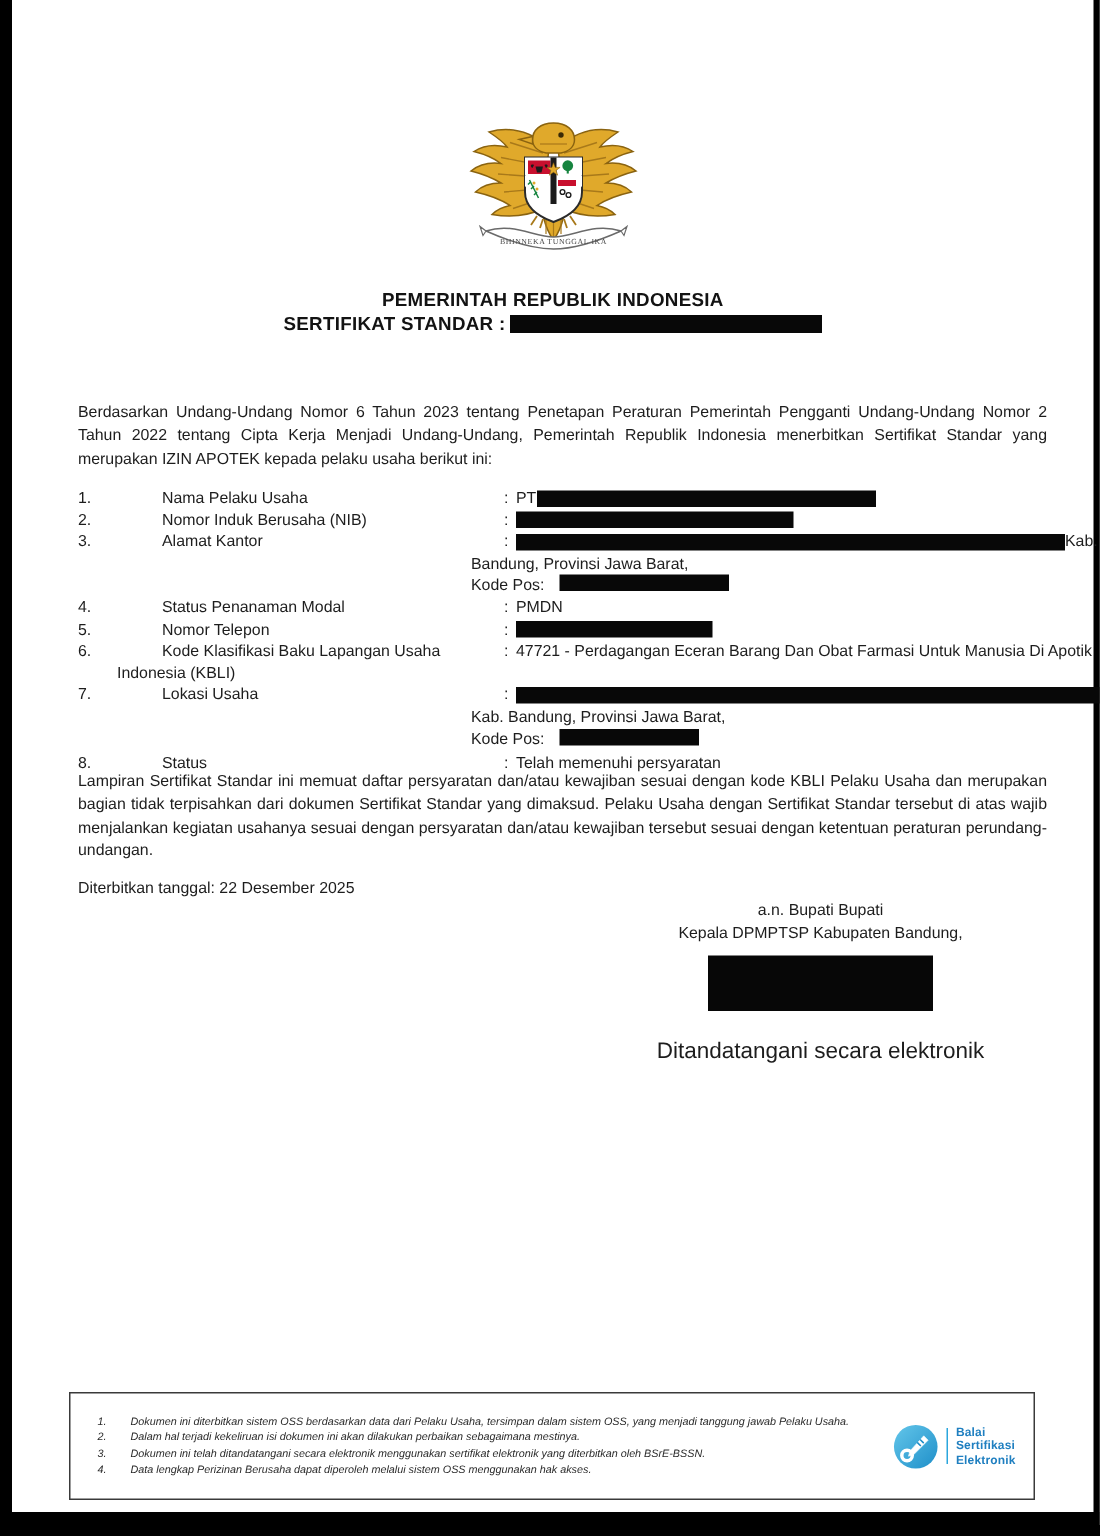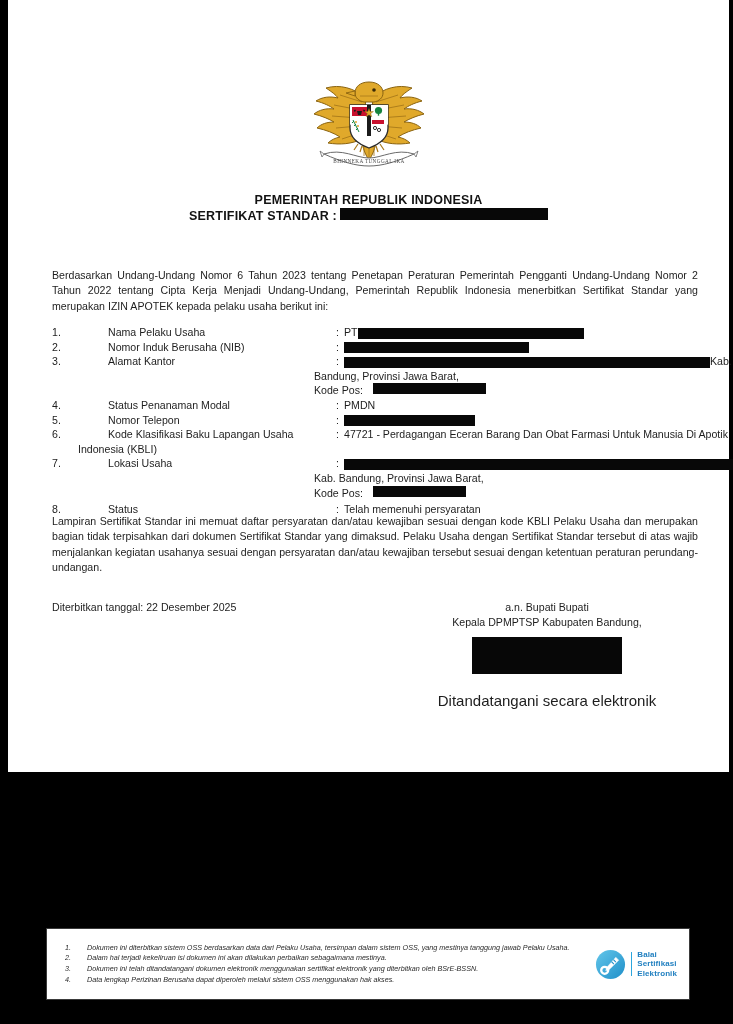--- a/index.html
+++ b/index.html
@@ -14,21 +14,21 @@
     overflow: hidden;
     font-family: "Liberation Sans", sans-serif;
   }
 
   
   #page {
     position: absolute;
     left: 8px;
     top: 0px;
     width: 721px;
-    height: 772px;
+    height: 1008px;
     background: #ffffff;
     box-sizing: border-box;
   }
   #page-inner {
     position: absolute;
     left: 0; top: 0; right: 0; bottom: 0;
   }
 
   
   .emblem-wrap {
@@ -55,20 +55,21 @@
     font-weight: bold;
     font-size: 12.5px;
     letter-spacing: 0.2px;
     color: #131313;
     line-height: 16px;
     white-space: nowrap;
   }
   .header .line3 {
     display: flex;
     justify-content: center;
+    align-items: center;
     gap: 3px;
   }
   .redact {
     display: inline-block;
     background: #080808;
     vertical-align: middle;
   }
   .redact-hdr { height: 12px; width: 208px; }
 
   
@@ -90,21 +91,20 @@
     width: 646px;
     top: 514px;
   }
   #issued-line {
     position: absolute;
     left: 44px;
     top: 586px;
     font-size: 10.6px;
     color: #1d1d1d;
     white-space: nowrap;
-    margin-top: 15px;
   }
 
   
   #details {
     position: absolute;
     left: 44px;
     top: 325px;
     width: 650px;
     font-size: 10.6px;
     color: #1d1d1d;
@@ -403,29 +403,29 @@
     <div>a.n. Bupati Bupati</div>
     <div>Kepala DPMPTSP Kabupaten Bandung,</div>
     <div class="sig-redact"></div>
     <div class="sig-foot">Ditandatangani secara elektronik</div>
   </div>
 
   <div id="footer-box">
     <div id="notes">
       <div class="note">
         <span class="note-num">1.</span>
-        <span class="note-text">Dokumen ini diterbitkan sistem OSS berdasarkan data dari Pelaku Usaha, tersimpan dalam sistem OSS, yang mestinya tanggung jawab Pelaku Usaha.</span>
+        <span class="note-text">Dokumen ini diterbitkan sistem OSS berdasarkan data dari Pelaku Usaha, tersimpan dalam sistem OSS, yang menjadi tanggung jawab Pelaku Usaha.</span>
       </div>
       <div class="note">
         <span class="note-num">2.</span>
         <span class="note-text">Dalam hal terjadi kekeliruan isi dokumen ini akan dilakukan perbaikan sebagaimana mestinya.</span>
       </div>
       <div class="note">
         <span class="note-num">3.</span>
-        <span class="note-text">Dokumen ini telah ditandatangani dokumen elektronik menggunakan sertifikat elektronik yang diterbitkan oleh BSrE-BSSN.</span>
+        <span class="note-text">Dokumen ini telah ditandatangani secara elektronik menggunakan sertifikat elektronik yang diterbitkan oleh BSrE-BSSN.</span>
       </div>
       <div class="note">
         <span class="note-num">4.</span>
         <span class="note-text">Data lengkap Perizinan Berusaha dapat diperoleh melalui sistem OSS menggunakan hak akses.</span>
       </div>
     </div>
 
     <div id="bsre-logo">
       <svg class="bsre-mark" viewBox="0 0 32 32">
         <defs>

